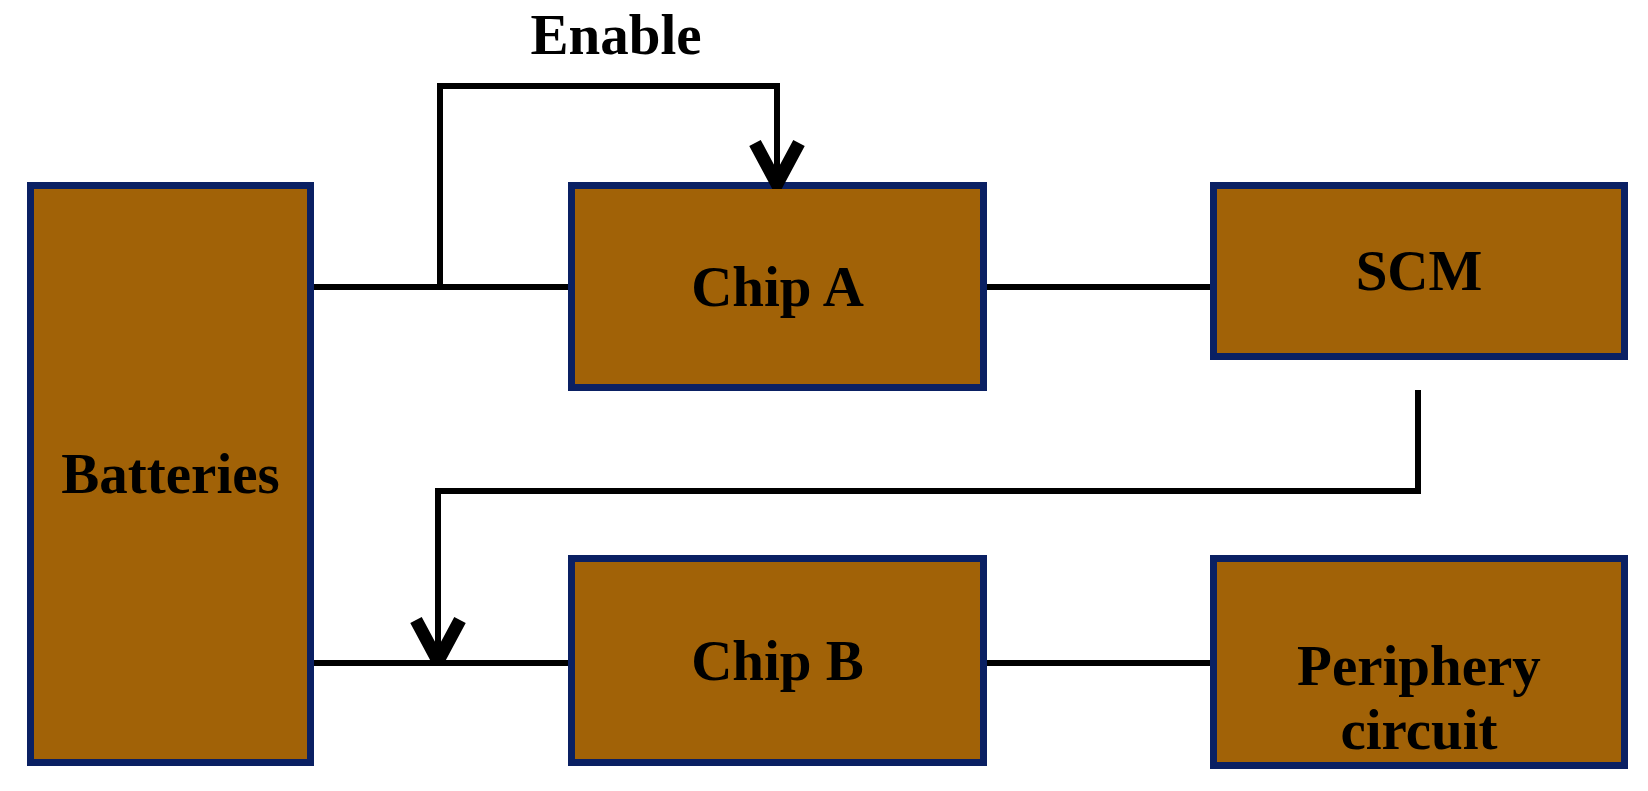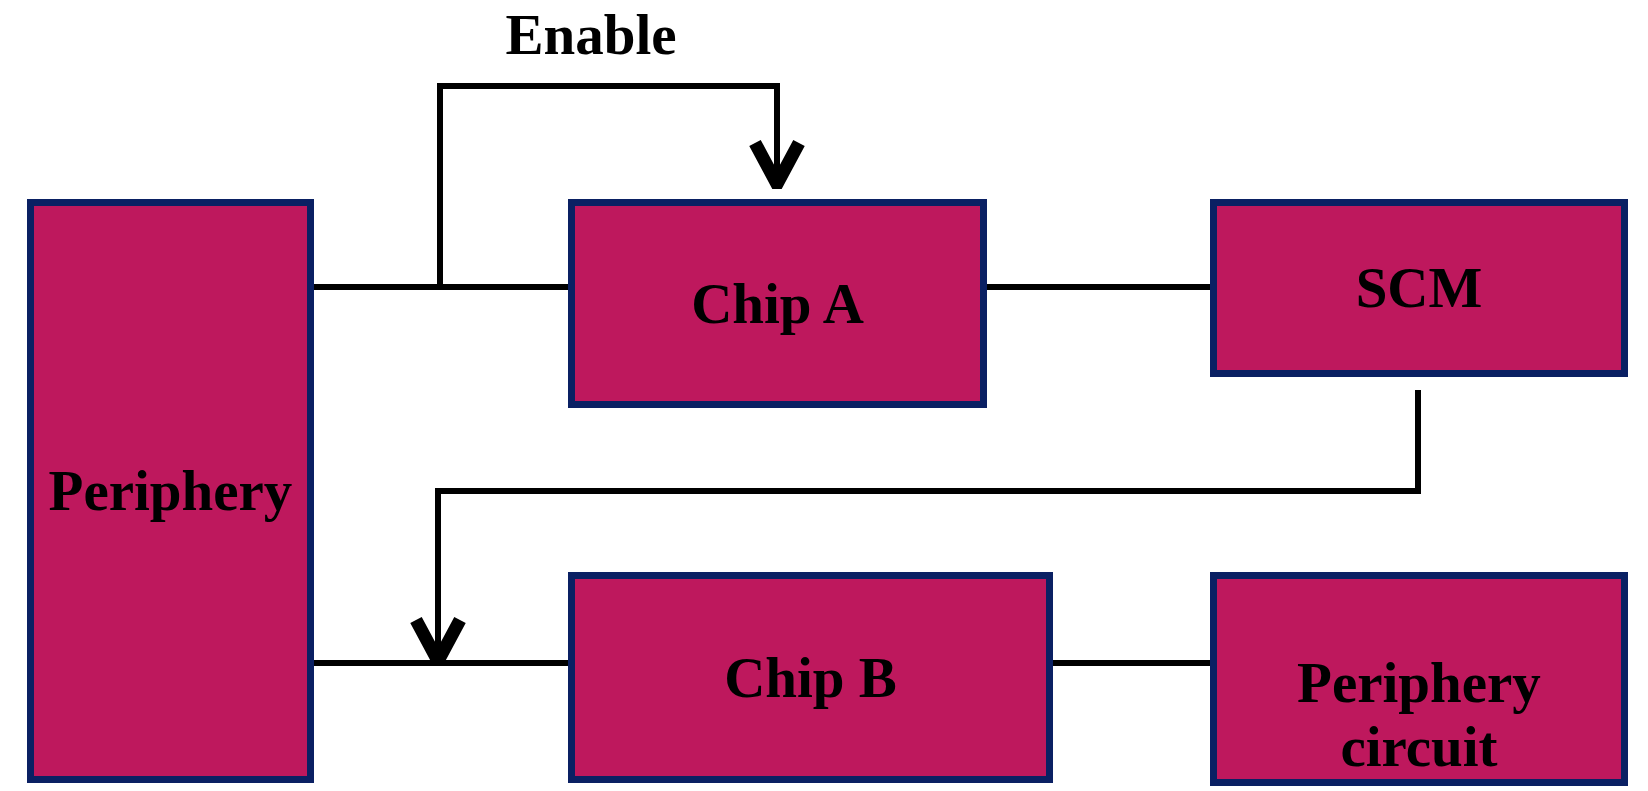--- a/index.html
+++ b/index.html
@@ -13,40 +13,39 @@
     height: 791px;
     background: #ffffff;
     overflow: hidden;
     font-family: "Liberation Serif", "DejaVu Serif", serif;
   }
 
   
   .node {
     position: absolute;
     box-sizing: border-box;
-    background: #be185d;
+    background: #a16207;
     border: 7px solid #0a2063;
     display: flex;
     align-items: center;
     justify-content: center;
     z-index: 2;
-    margin-top: 17px;
   }
   .node-label {
     font-weight: bold;
     font-size: 57px;
     color: #000000;
     text-align: center;
     line-height: 1.12;
     white-space: pre-line;
   }
   #node-batteries { left: 27px;   top: 182px; width: 287px; height: 584px; }
   #node-chip-a    { left: 568px;  top: 182px; width: 419px; height: 209px; }
   #node-scm       { left: 1210px; top: 182px; width: 418px; height: 178px; }
-  #node-chip-b    { left: 568px;  top: 555px; width: 485px; height: 211px; }
+  #node-chip-b    { left: 568px;  top: 555px; width: 419px; height: 211px; }
   #node-periphery { left: 1210px; top: 555px; width: 418px; height: 214px; align-items: flex-end; }
   #node-periphery .node-label { max-width: 330px; }
 
   
   .seg {
     position: absolute;
     background: #000000;
     z-index: 1;
   }
   #seg-batt-chipa   { left: 313px;  top: 284px; width: 256px; height: 6px; }
@@ -70,21 +69,21 @@
 
   
   .edge-label {
     position: absolute;
     font-weight: bold;
     font-size: 57px;
     color: #000000;
     text-align: center;
     z-index: 2;
   }
-  #enable-label { left: 461px; top: 2px; width: 260px; }
+  #enable-label { left: 486px; top: 2px; width: 260px; }
 </style>
 </head>
 <body>
 
 <div class="canvas">
 
   <div class="seg" id="seg-batt-chipa"></div>
   <div class="seg" id="seg-enable-v1"></div>
   <div class="seg" id="seg-enable-h"></div>
   <div class="seg" id="seg-enable-v2"></div>
@@ -98,21 +97,21 @@
   <svg class="arrowhead" id="arrow-into-chip-a" width="56" height="52" viewBox="0 0 56 52">
     <polyline points="6,6 28,47 50,6" fill="none" stroke="#000000" stroke-width="13"></polyline>
   </svg>
   <svg class="arrowhead" id="arrow-into-chip-b" width="56" height="52" viewBox="0 0 56 52">
     <polyline points="6,6 28,47 50,6" fill="none" stroke="#000000" stroke-width="13"></polyline>
   </svg>
 
   <div class="edge-label" id="enable-label">Enable</div>
 
   <div class="node" id="node-batteries">
-    <span class="node-label">Periphery</span>
+    <span class="node-label">Batteries</span>
   </div>
 
   <div class="node" id="node-chip-a">
     <span class="node-label">Chip A</span>
   </div>
 
   <div class="node" id="node-scm">
     <span class="node-label">SCM</span>
   </div>
 

